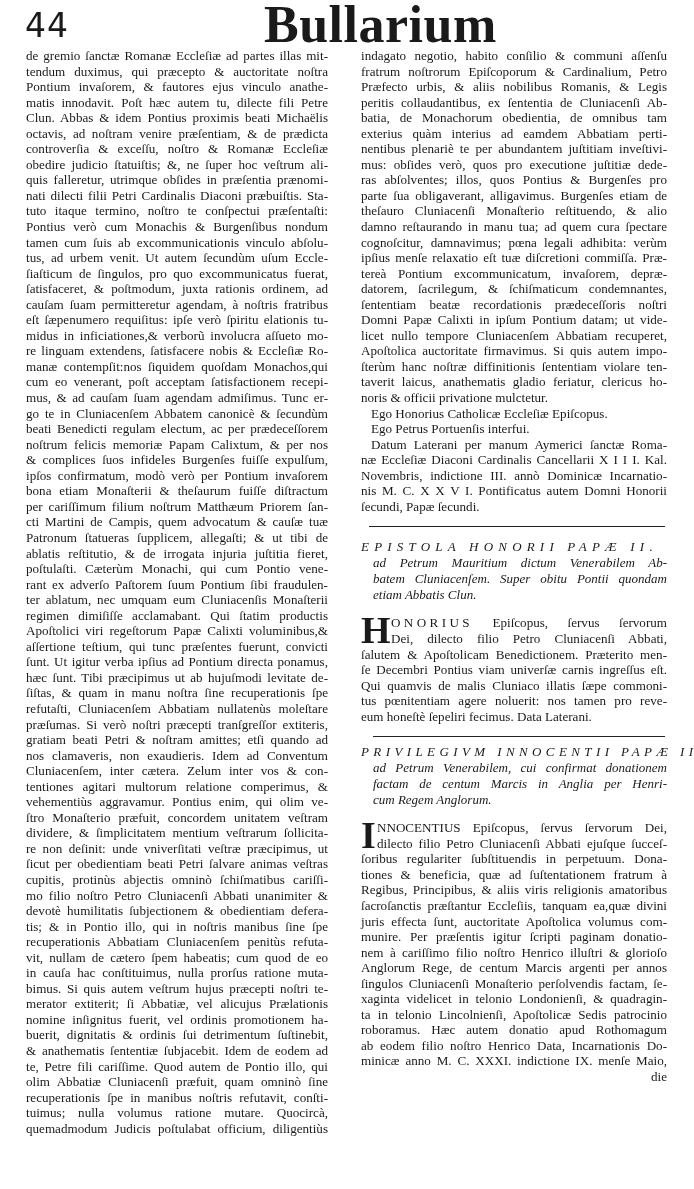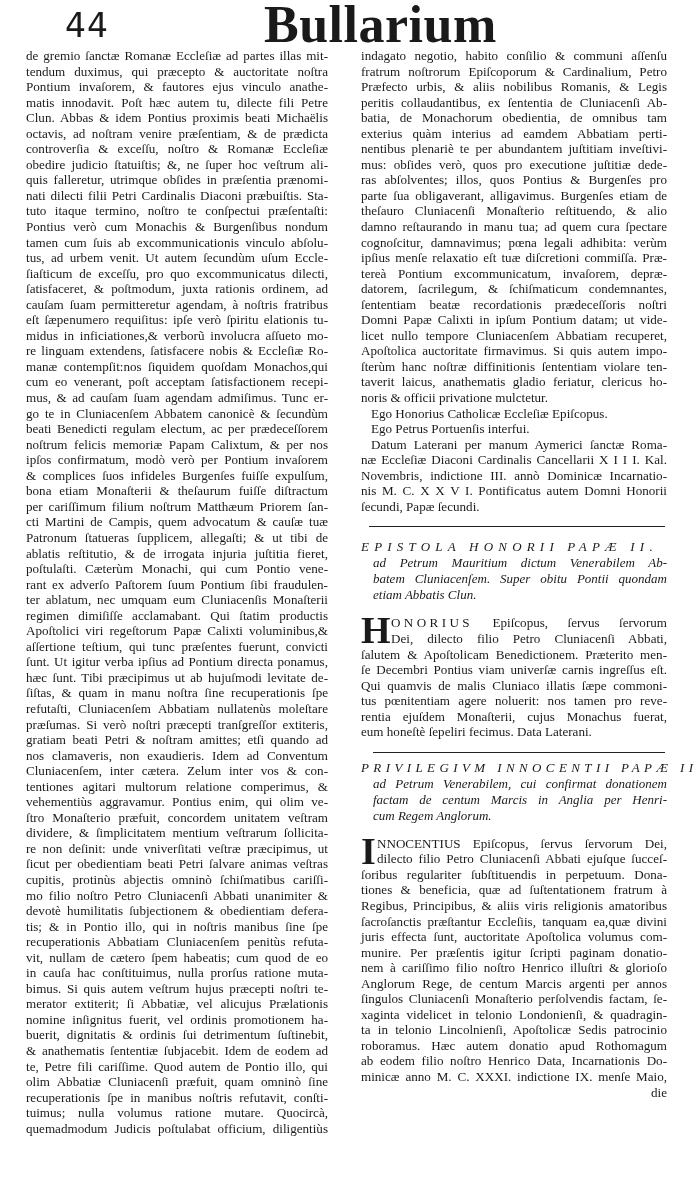--- a/index.html
+++ b/index.html
@@ -1,18 +1,18 @@
 <!DOCTYPE html>
 <html><head>
 <meta charset="utf-8">
 <style>
   html, body { margin:0; padding:0; background:#ffffff; }
   body { width:694px; height:1189px; position:relative; overflow:hidden; color:#1a1a1a;
          font-family:"Liberation Serif","DejaVu Serif",serif; }
-  .page-number { position:absolute; left:25px; top:6px; font-size:33px; line-height:40px; font-family:"DejaVu Sans",sans-serif; font-weight:normal; letter-spacing:1px;margin-left:40px; }
+  .page-number { position:absolute; left:25px; top:6px; font-size:33px; line-height:40px; font-family:"DejaVu Sans",sans-serif; font-weight:normal; letter-spacing:1px; }
   .running-head { position:absolute; left:264px; top:2px; font-size:52px; line-height:46px; font-weight:bold; letter-spacing:0.5px; }
   .col { position:absolute; top:48px; }
   .col-left { left:26px; width:302px; }
   .col-right { left:361px; width:306px; }
   .line { display:block; font-size:13.1px; line-height:15.55px; white-space:nowrap; text-align:justify; text-align-last:justify; }
   .line.last { text-align-last:left; }
   .line.indent { padding-left:10px; }
   .line.right { text-align:right; text-align-last:right; }
   .rule { height:0; border-top:1.6px solid #222; margin:0; }
   .heading { font-style:italic; font-size:13px; line-height:16px; }
@@ -41,34 +41,34 @@
     <span class="line">Clun. Abbas &amp; idem Pontius proximis beati Michaëlis</span>
     <span class="line">octavis, ad noſtram venire præſentiam, &amp; de prædicta</span>
     <span class="line">controverſia &amp; exceſſu, noſtro &amp; Romanæ Eccleſiæ</span>
     <span class="line">obedire judicio ſtatuiſtis; &amp;, ne ſuper hoc veſtrum ali-</span>
     <span class="line">quis falleretur, utrimque obſides in præſentia prænomi-</span>
     <span class="line">nati dilecti filii Petri Cardinalis Diaconi præbuiſtis. Sta-</span>
     <span class="line">tuto itaque termino, noſtro te conſpectui præſentaſti:</span>
     <span class="line">Pontius verò cum Monachis &amp; Burgenſibus nondum</span>
     <span class="line">tamen cum ſuis ab excommunicationis vinculo abſolu-</span>
     <span class="line">tus, ad urbem venit. Ut autem ſecundùm uſum Eccle-</span>
-    <span class="line">ſiaſticum de exceſſu, pro quo excommunicatus dilecti,</span>
+    <span class="line">ſiaſticum de ſingulos, pro quo excommunicatus fuerat,</span>
     <span class="line">ſatisfaceret, &amp; poſtmodum, juxta rationis ordinem, ad</span>
     <span class="line">cauſam ſuam permitteretur agendam, à noſtris fratribus</span>
     <span class="line">eſt ſæpenumero requiſitus: ipſe verò ſpiritu elationis tu-</span>
     <span class="line">midus in inficiationes,&amp; verborũ involucra aſſueto mo-</span>
     <span class="line">re linguam extendens, ſatisfacere nobis &amp; Eccleſiæ Ro-</span>
     <span class="line">manæ contempſit:nos ſiquidem quoſdam Monachos,qui</span>
     <span class="line">cum eo venerant, poſt acceptam ſatisfactionem recepi-</span>
     <span class="line">mus, &amp; ad cauſam ſuam agendam admiſimus. Tunc er-</span>
     <span class="line">go te in Cluniacenſem Abbatem canonicè &amp; ſecundùm</span>
     <span class="line">beati Benedicti regulam electum, ac per prædeceſſorem</span>
     <span class="line">noſtrum felicis memoriæ Papam Calixtum, &amp; per nos</span>
+    <span class="line">&amp; complices ſuos infideles Burgenſes fuiſſe expulſum,</span>
     <span class="line">ipſos confirmatum, modò verò per Pontium invaſorem</span>
-    <span class="line">&amp; complices ſuos infideles Burgenſes fuiſſe expulſum,</span>
     <span class="line">bona etiam Monaſterii &amp; theſaurum fuiſſe diſtractum</span>
     <span class="line">per cariſſimum filium noſtrum Matthæum Priorem ſan-</span>
     <span class="line">cti Martini de Campis, quem advocatum &amp; cauſæ tuæ</span>
     <span class="line">Patronum ſtatueras ſupplicem, allegaſti; &amp; ut tibi de</span>
     <span class="line">ablatis reſtitutio, &amp; de irrogata injuria juſtitia fieret,</span>
     <span class="line">poſtulaſti. Cæterùm Monachi, qui cum Pontio vene-</span>
     <span class="line">rant ex adverſo Paſtorem ſuum Pontium ſibi fraudulen-</span>
     <span class="line">ter ablatum, nec umquam eum Cluniacenſis Monaſterii</span>
     <span class="line">regimen dimiſiſſe acclamabant. Qui ſtatim productis</span>
     <span class="line">Apoſtolici viri regeſtorum Papæ Calixti voluminibus,&amp;</span>
@@ -156,21 +156,20 @@
 
   <div class="dropcap-block">
     <span class="dropcap">H</span>
     <span class="line dc-line"><span class="spaced">ONORIUS</span> <span>Epiſcopus, ſervus ſervorum</span></span>
     <span class="line dc-line">Dei, dilecto filio Petro Cluniacenſi Abbati,</span>
     <div id="ep-body">
         <span class="line">ſalutem &amp; Apoſtolicam Benedictionem. Præterito men-</span>
         <span class="line">ſe Decembri Pontius viam univerſæ carnis ingreſſus eſt.</span>
         <span class="line">Qui quamvis de malis Cluniaco illatis ſæpe commoni-</span>
         <span class="line">tus pœnitentiam agere noluerit: nos tamen pro reve-</span>
-        <span class="line">rentia ejuſdem Monaſterii, cujus Monachus fuerat,</span>
         <span class="line last">eum honeſtè ſepeliri fecimus. Data Laterani.</span>
       </div>
   </div>
 
   <div class="gap-m"></div>
   <div class="rule" style="margin-left:12px;width:292px;"></div>
   <div class="gap-s"></div>
 
   <div class="heading">
     <span class="caps" style="letter-spacing:4.4px;">PRIVILEGIVM INNOCENTII PAPÆ II.</span>

